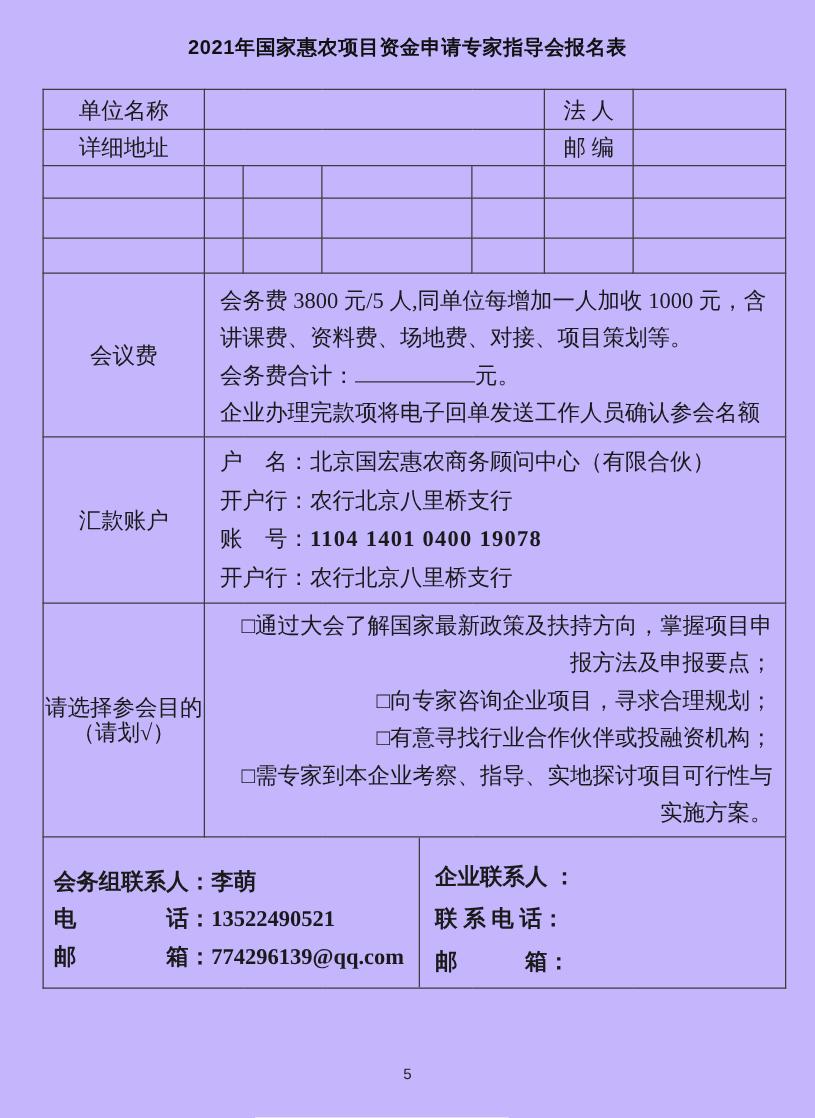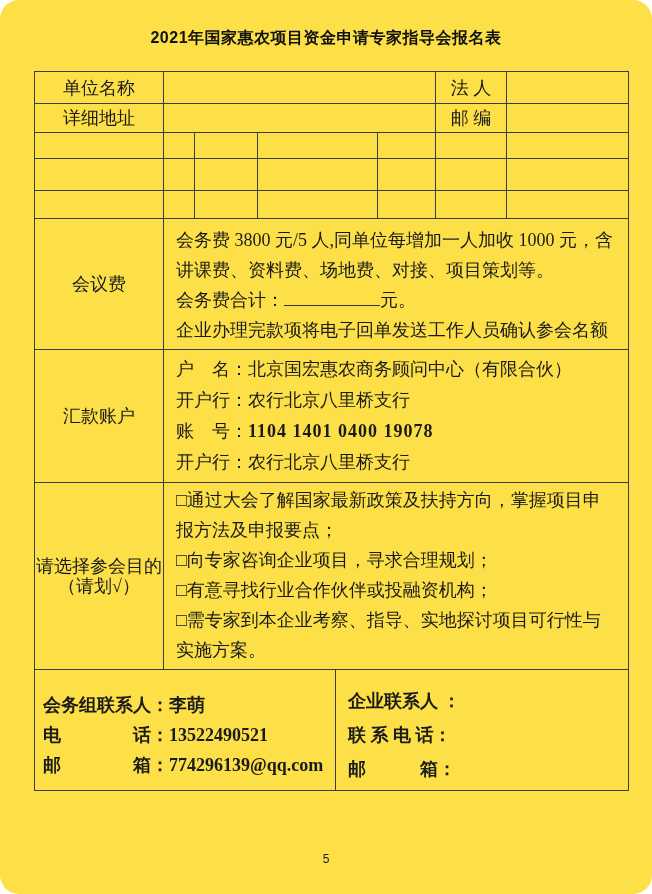--- a/index.html
+++ b/index.html
@@ -1,23 +1,22 @@
 <!DOCTYPE html>
 <html><head>
 <meta charset="utf-8">
 <style>
   html,body{margin:0;padding:0;background:#fff;}
   .page{
     position:relative;
     width:652px;height:894px;
-    background:#fde047;
+    background:#c4b5fd;
     font-family:"Liberation Serif","DejaVu Serif",serif;
     color:#1a1a1a;
     overflow:hidden;
-    border-radius:19px;
   }
   .title{
     position:absolute;top:28px;left:0;width:100%;
     text-align:center;
     font-family:"Liberation Sans","DejaVu Sans",sans-serif;
     font-weight:bold;font-size:16px;letter-spacing:0.5px;color:#111;
   }
   table.form{
     position:absolute;top:71px;left:34px;
     width:594px;border-collapse:collapse;table-layout:fixed;
@@ -31,21 +30,21 @@
     word-break:break-all;
   }
   td.lbl{text-align:center;line-height:20px;padding:2px 3px;}
   tr.h32{height:32px} tr.h29{height:29px} tr.h60{height:60px}
   tr.h26{height:26px} tr.hE2{height:32px} tr.h28{height:28px}
   tr.h128{height:128px} tr.h124{height:124px} tr.h122{height:122px} tr.h120{height:120px}
   .cell-lines{padding:6px 10px 4px 12px;text-align:left;}
   .cell-lines > div{line-height:30px;}
   .remit-lines{padding-top:4px;}
   .remit-lines > div{line-height:31px;}
-  .purpose-lines{padding-top:2px;}
+  .purpose-lines{padding-top:2px;text-align:right;}
   .bold-num{font-weight:bold;letter-spacing:1px;}
   .fill-line{
     display:inline-block;width:96px;height:13px;
     border-bottom:1px solid #333;vertical-align:baseline;
   }
   .contact-td{padding:0 !important;font-weight:bold;}
   .contact-wrap{display:flex;width:100%;height:120px;}
   .contact-left{
     width:301px;border-right:1px solid #3c3c3c;
     padding:20px 8px 0 8px;box-sizing:border-box;

